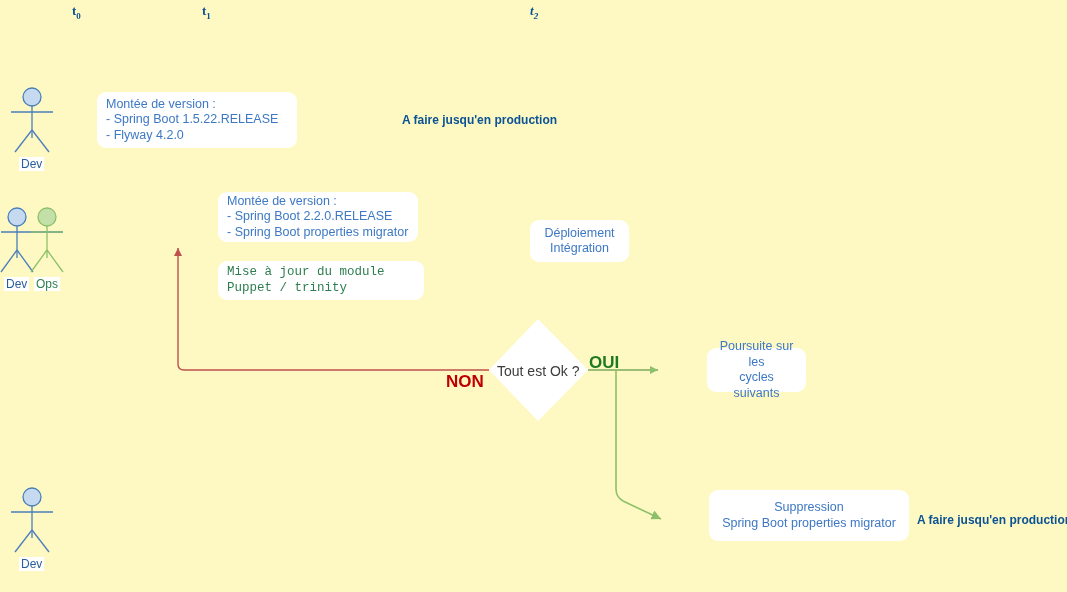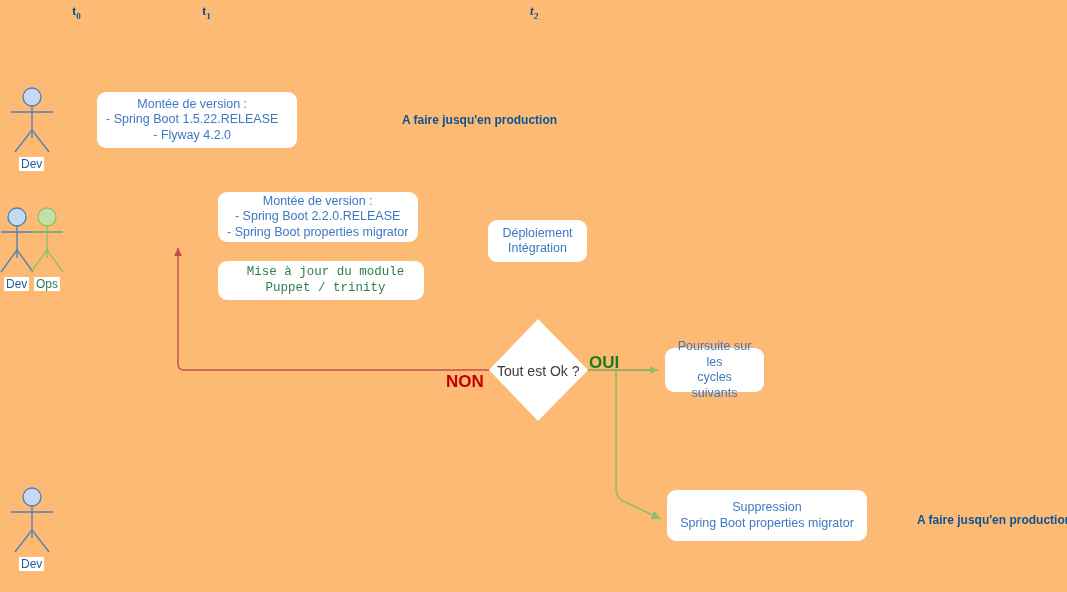--- a/index.html
+++ b/index.html
@@ -5,21 +5,21 @@
 <style>
   html, body {
     margin: 0;
     padding: 0;
     background: #000000;
   }
   #canvas {
     position: relative;
     width: 1067px;
     height: 592px;
-    background: #fdba74;
+    background: #fef9c3;
     overflow: hidden;
     font-family: "Liberation Sans", sans-serif;
   }
   svg.layer {
     position: absolute;
     left: 0;
     top: 0;
     width: 1067px;
     height: 592px;
     overflow: visible;
@@ -61,26 +61,27 @@
     flex-direction: column;
     justify-content: center;
     font-size: 12.5px;
     line-height: 15.5px;
     color: #3d78c4;
     white-space: pre-line;
   }
   .note.left {
     padding-left: 9px;
     align-items: flex-start;
-    text-align: center;
+    text-align: left;
   }
   .note.center {
     align-items: center;
     text-align: center;
     padding: 0 8px;
+    margin-left: 42px;
   }
   .note.green-text {
     color: #2e7d4f;
   }
 
   
   .diamond-label {
     position: absolute;
     color: #3c3c3c;
     font-size: 14px;

